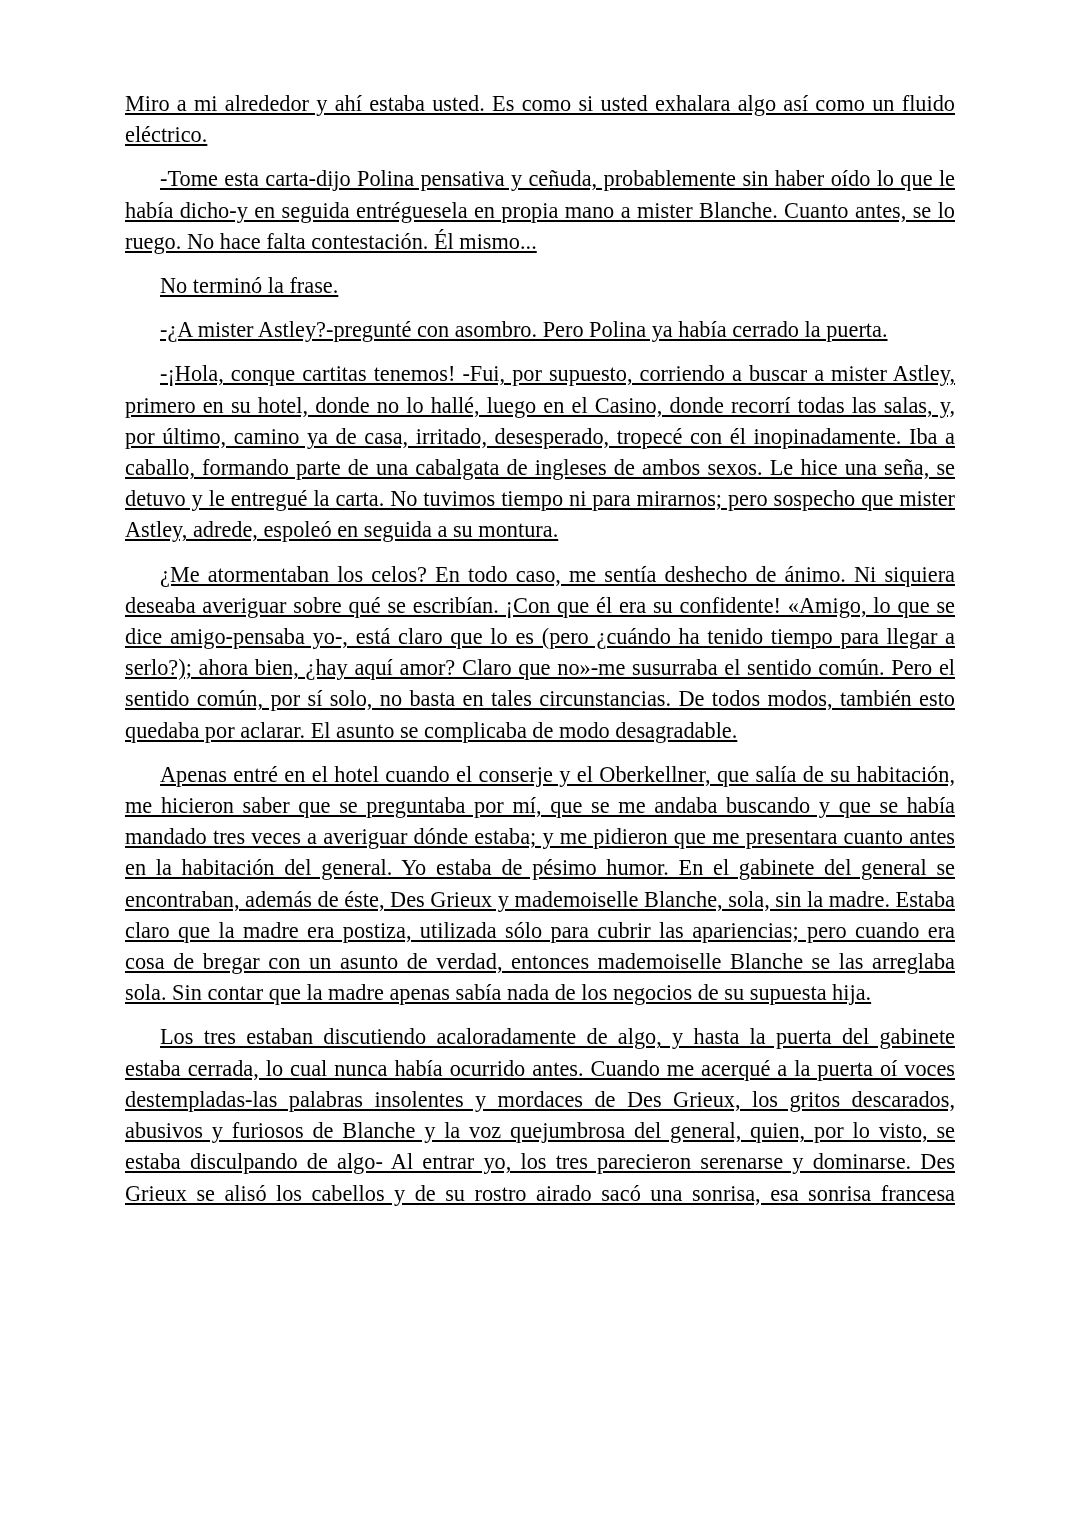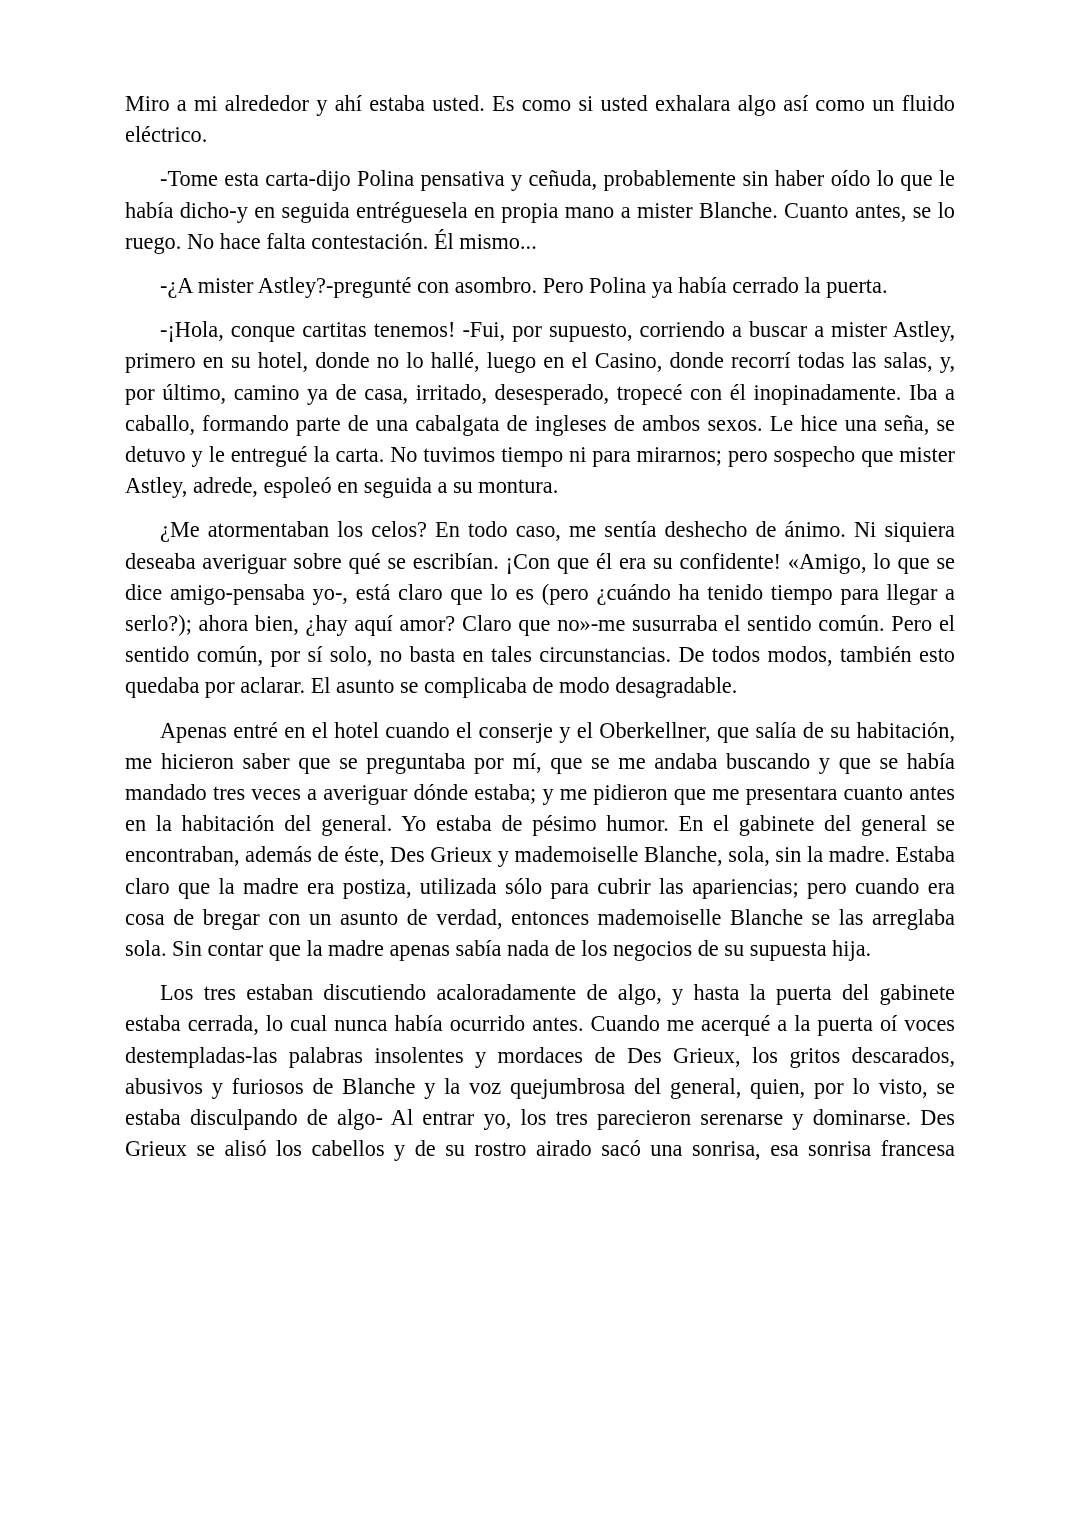--- a/index.html
+++ b/index.html
@@ -14,20 +14,21 @@
     color: #000000;
     overflow: hidden;
   }
   .page {
     position: relative;
     width: 1080px;
     height: 1527px;
     background: #ffffff;
     box-sizing: border-box;
     padding: 88px 125px 8px 125px;
+    text-decoration: underline;
   }
   .text-column {
     width: 830px;
   }
   .para {
     margin: 0 0 13px 0;
     font-size: 22.3px;
     line-height: 31.2px;
     text-align: justify;
     text-justify: inter-word;
@@ -57,20 +58,21 @@
 </head>
 <body>
 
 <div class="page">
   <div class="text-column">
 
     <p class="para noindent">Miro a mi alrededor y ahí estaba usted. Es como si usted exhalara algo así como un fluido eléctrico.</p>
 
     <p class="para indent">-Tome esta carta-dijo Polina pensativa y ceñuda, probablemente sin haber oído lo que le había dicho-y en seguida entréguesela en propia mano a mister Blanche. Cuanto antes, se lo ruego. No hace falta contestación. Él mismo...</p>
 
+    <p class="para indent">No terminó la frase.</p>
 
     <p class="para indent">-¿A mister Astley?-pregunté con asombro. Pero Polina ya había cerrado la puerta.</p>
 
     <p class="para indent">-¡Hola, conque cartitas tenemos! -Fui, por supuesto, corriendo a buscar a mister Astley, primero en su hotel, donde no lo hallé, luego en el Casino, donde recorrí todas las salas, y, por último, camino ya de casa, irritado, desesperado, tropecé con él inopinadamente. Iba a caballo, formando parte de una cabalgata de ingleses de ambos sexos. Le hice una seña, se detuvo y le entregué la carta. No tuvimos tiempo ni para mirarnos; pero sospecho que mister Astley, adrede, espoleó en seguida a su montura.</p>
 
     <p class="para indent">¿Me atormentaban los celos? En todo caso, me sentía deshecho de ánimo. Ni siquiera deseaba averiguar sobre qué se escribían. ¡Con que él era su confidente! «Amigo, lo que se dice amigo-pensaba yo-, está claro que lo es (pero ¿cuándo ha tenido tiempo para llegar a serlo?); ahora bien, ¿hay aquí amor? Claro que no»-me susurraba el sentido común. Pero el sentido común, por sí solo, no basta en tales circunstancias. De todos modos, también esto quedaba por aclarar. El asunto se complicaba de modo desagradable.</p>
 
     <p class="para indent">Apenas entré en el hotel cuando el conserje y el Oberkellner, que salía de su habitación, me hicieron saber que se preguntaba por mí, que se me andaba buscando y que se había mandado tres veces a averiguar dónde estaba; y me pidieron que me presentara cuanto antes en la habitación del general. Yo estaba de pésimo humor. En el gabinete del general se encontraban, además de éste, Des Grieux y mademoiselle Blanche, sola, sin la madre. Estaba claro que la madre era postiza, utilizada sólo para cubrir las apariencias; pero cuando era cosa de bregar con un asunto de verdad, entonces mademoiselle Blanche se las arreglaba sola. Sin contar que la madre apenas sabía nada de los negocios de su supuesta hija.</p>
 
     <p class="para indent continued">Los tres estaban discutiendo acaloradamente de algo, y hasta la puerta del gabinete estaba cerrada, lo cual nunca había ocurrido antes. Cuando me acerqué a la puerta oí voces destempladas-las palabras insolentes y mordaces de Des Grieux, los gritos descarados, abusivos y furiosos de Blanche y la voz quejumbrosa del general, quien, por lo visto, se estaba disculpando de algo- Al entrar yo, los tres parecieron serenarse y dominarse. Des Grieux se alisó los cabellos y de su rostro airado sacó una sonrisa, esa sonrisa francesa</p>

